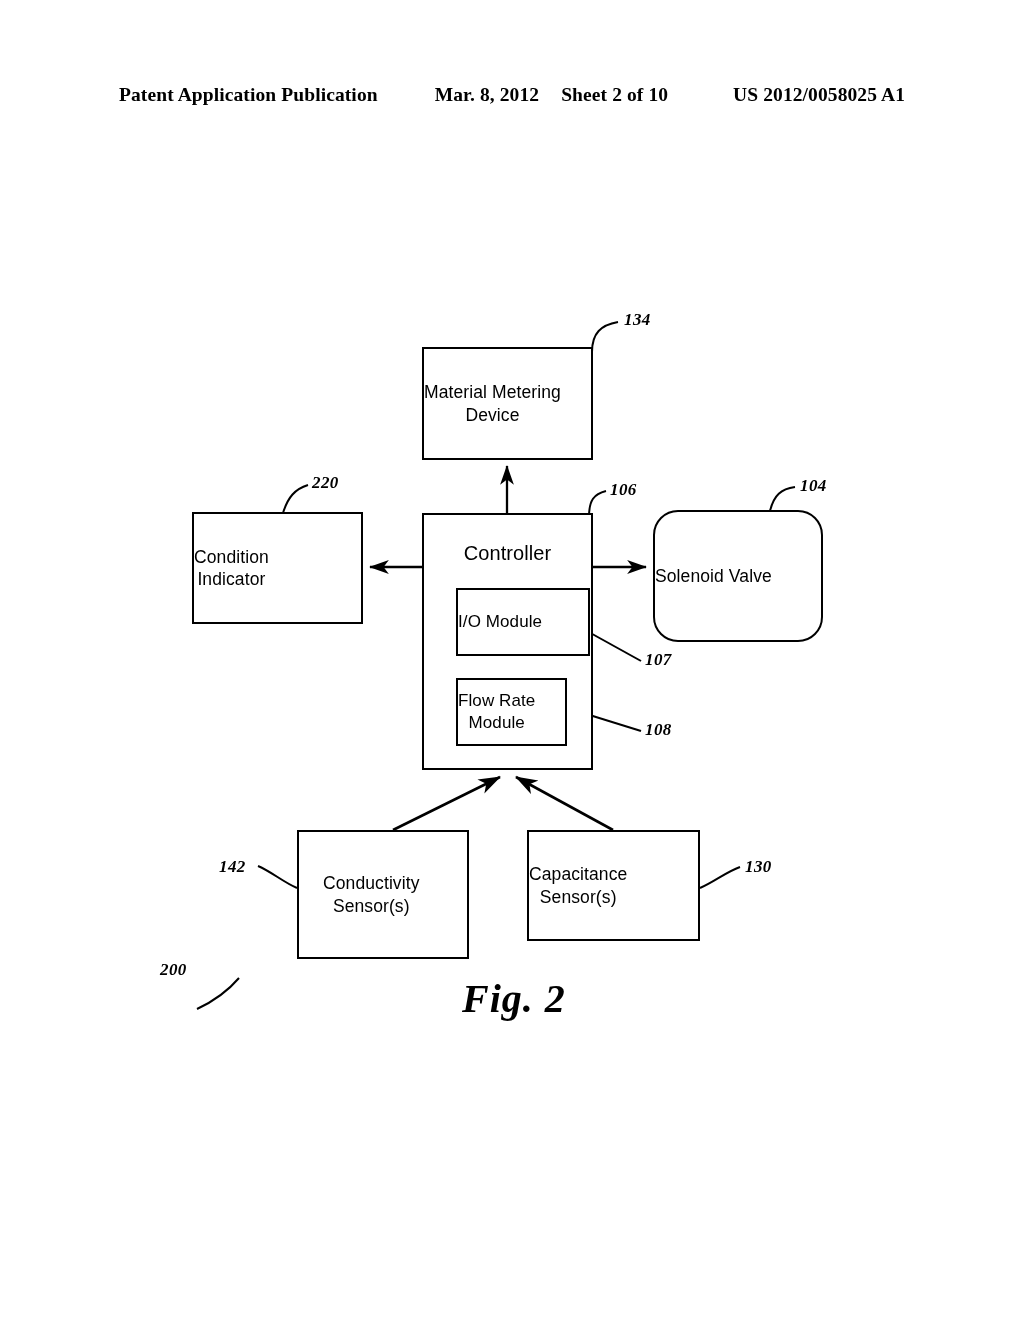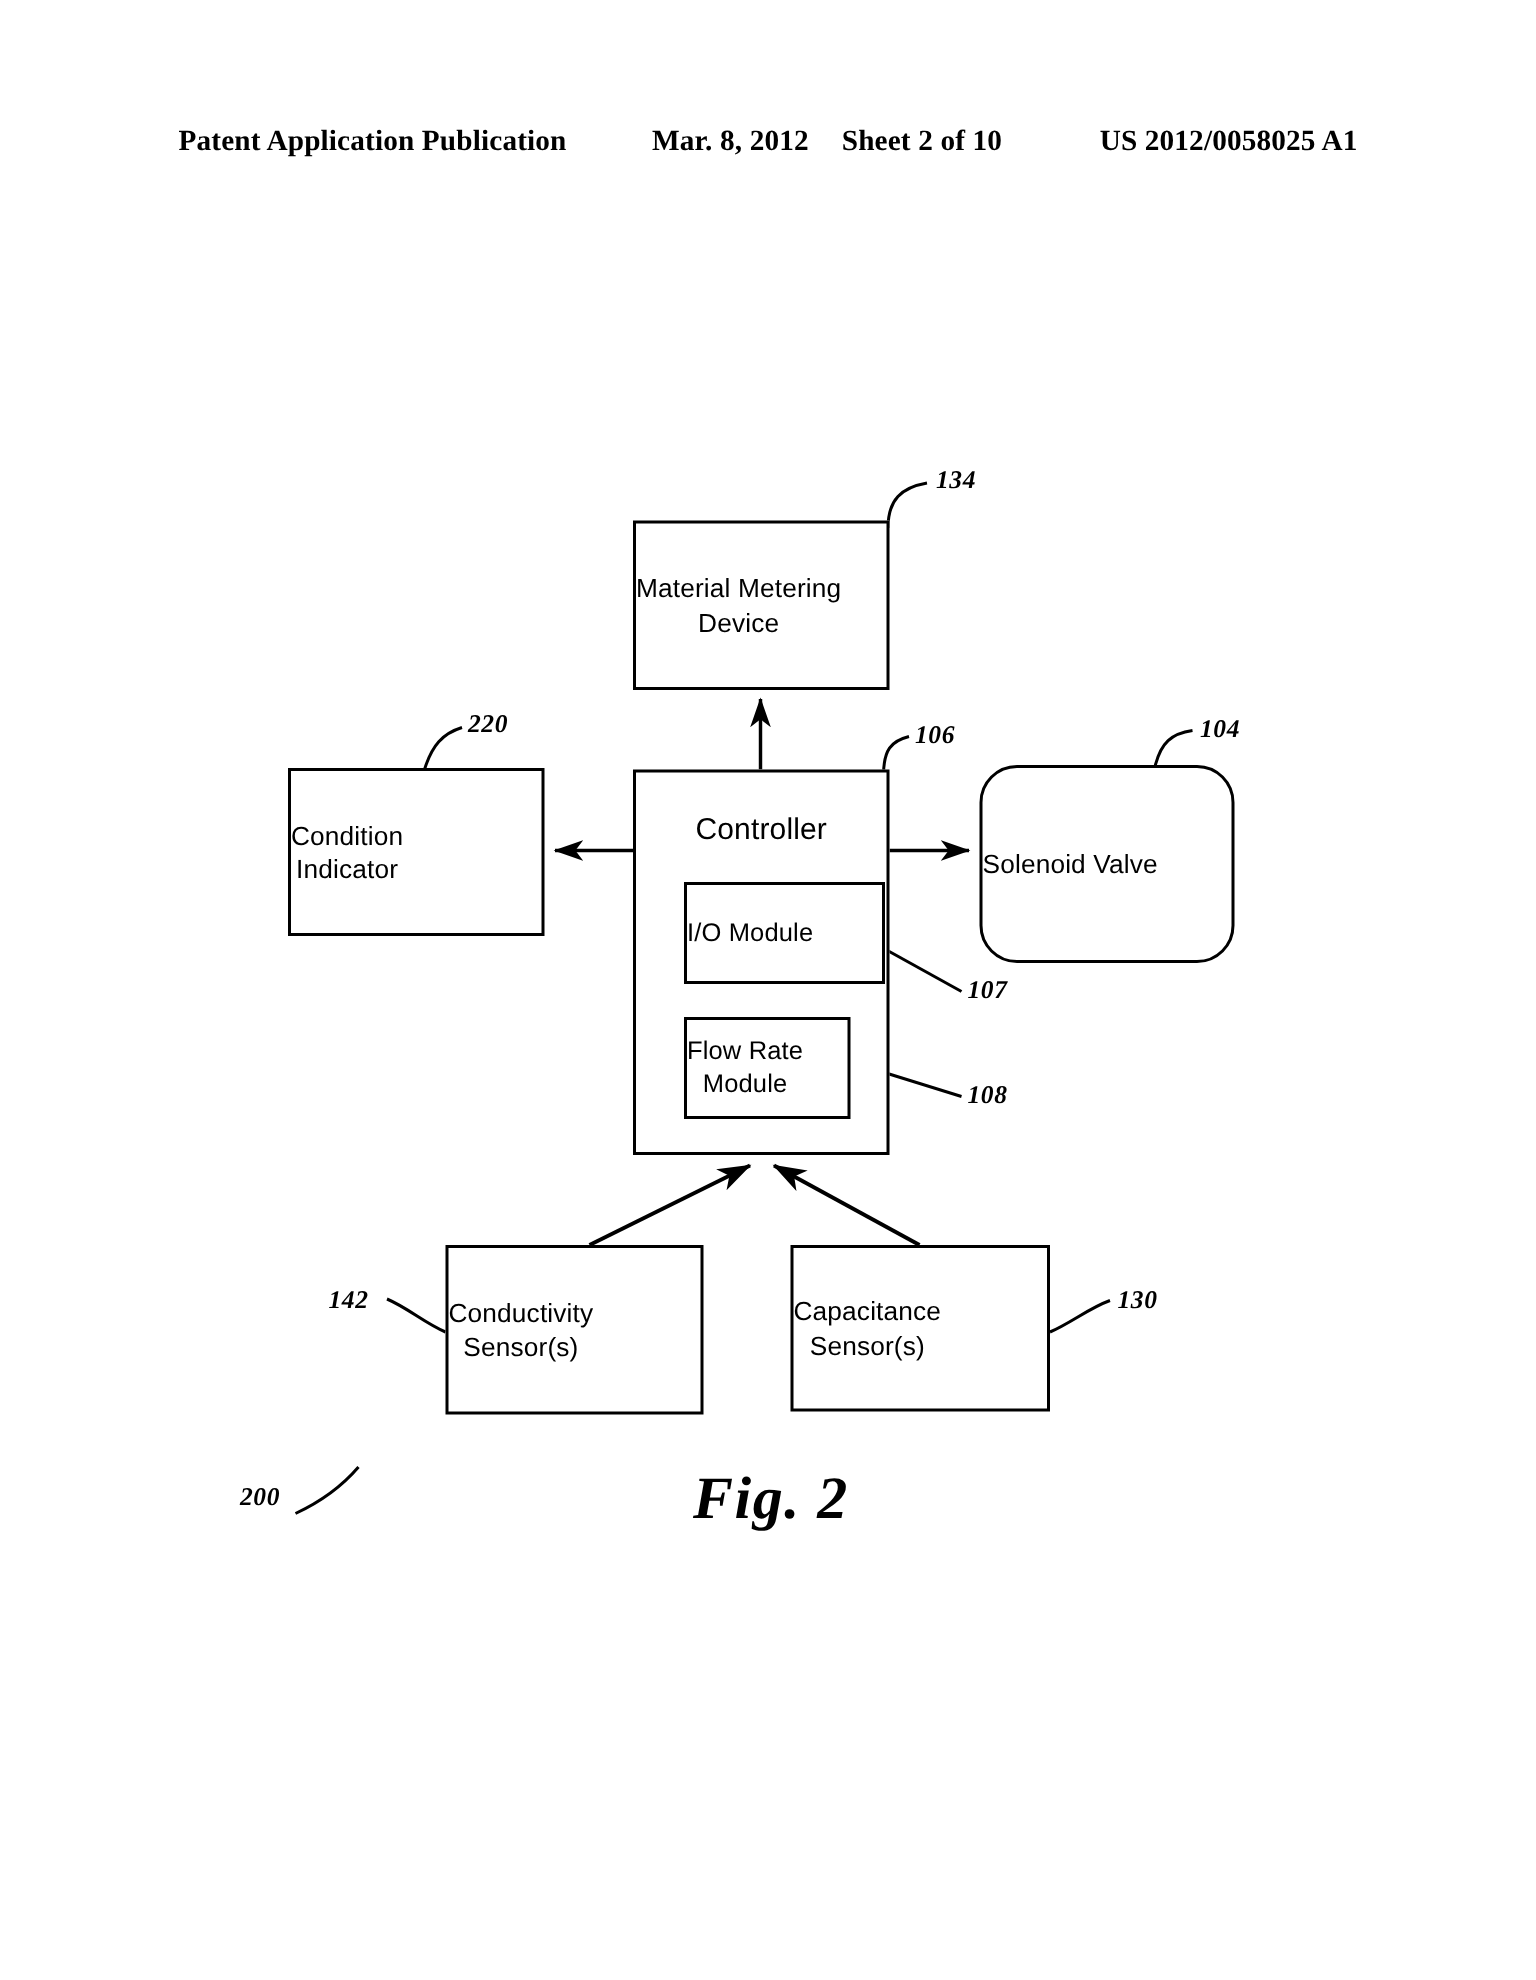--- a/index.html
+++ b/index.html
@@ -68,42 +68,42 @@
   #node-controller { left: 422px; top: 513px;  width: 171px; height: 257px;
                      align-items: flex-start; justify-content: center; }
   #node-controller .ctrl-label {
     margin-top: 26px;
     font-size: 20px;
   }
   #node-io         { left: 456px; top: 588px;  width: 134px; height: 68px; }
   #node-flowrate   { left: 456px; top: 678px;  width: 111px; height: 68px; }
   #node-condition  { left: 192px; top: 512px;  width: 171px; height: 112px; }
   #node-solenoid   { left: 653px; top: 510px;  width: 170px; height: 132px; border-radius: 25px; }
-  #node-conduct    { left: 297px; top: 830px;  width: 172px; height: 113px; }
+  #node-conduct    { left: 297px; top: 830px;  width: 172px; height: 129px; padding-left: 24px; }
   #node-capacit    { left: 527px; top: 830px;  width: 173px; height: 111px; }
 
   
   .ref {
     position: absolute;
     font-family: "Liberation Serif", serif;
     font-style: italic;
     font-weight: bold;
     font-size: 17px;
     letter-spacing: 0.4px;
     white-space: nowrap;
   }
   #ref-134 { left: 624px; top: 310px; }
   #ref-106 { left: 610px; top: 480px; }
   #ref-220 { left: 312px; top: 473px; }
   #ref-104 { left: 800px; top: 476px; }
   #ref-107 { left: 645px; top: 650px; }
   #ref-108 { left: 645px; top: 720px; }
   #ref-142 { left: 219px; top: 857px; }
   #ref-110 { left: 745px; top: 857px; }
-  #ref-200 { left: 160px; top: 988px; }
+  #ref-200 { left: 160px; top: 960px; }
 
   
   #fig-caption {
     position: absolute;
     left: 462px;
     top: 975px;
     font-family: "Liberation Serif", serif;
     font-style: italic;
     font-weight: bold;
     font-size: 40px;

